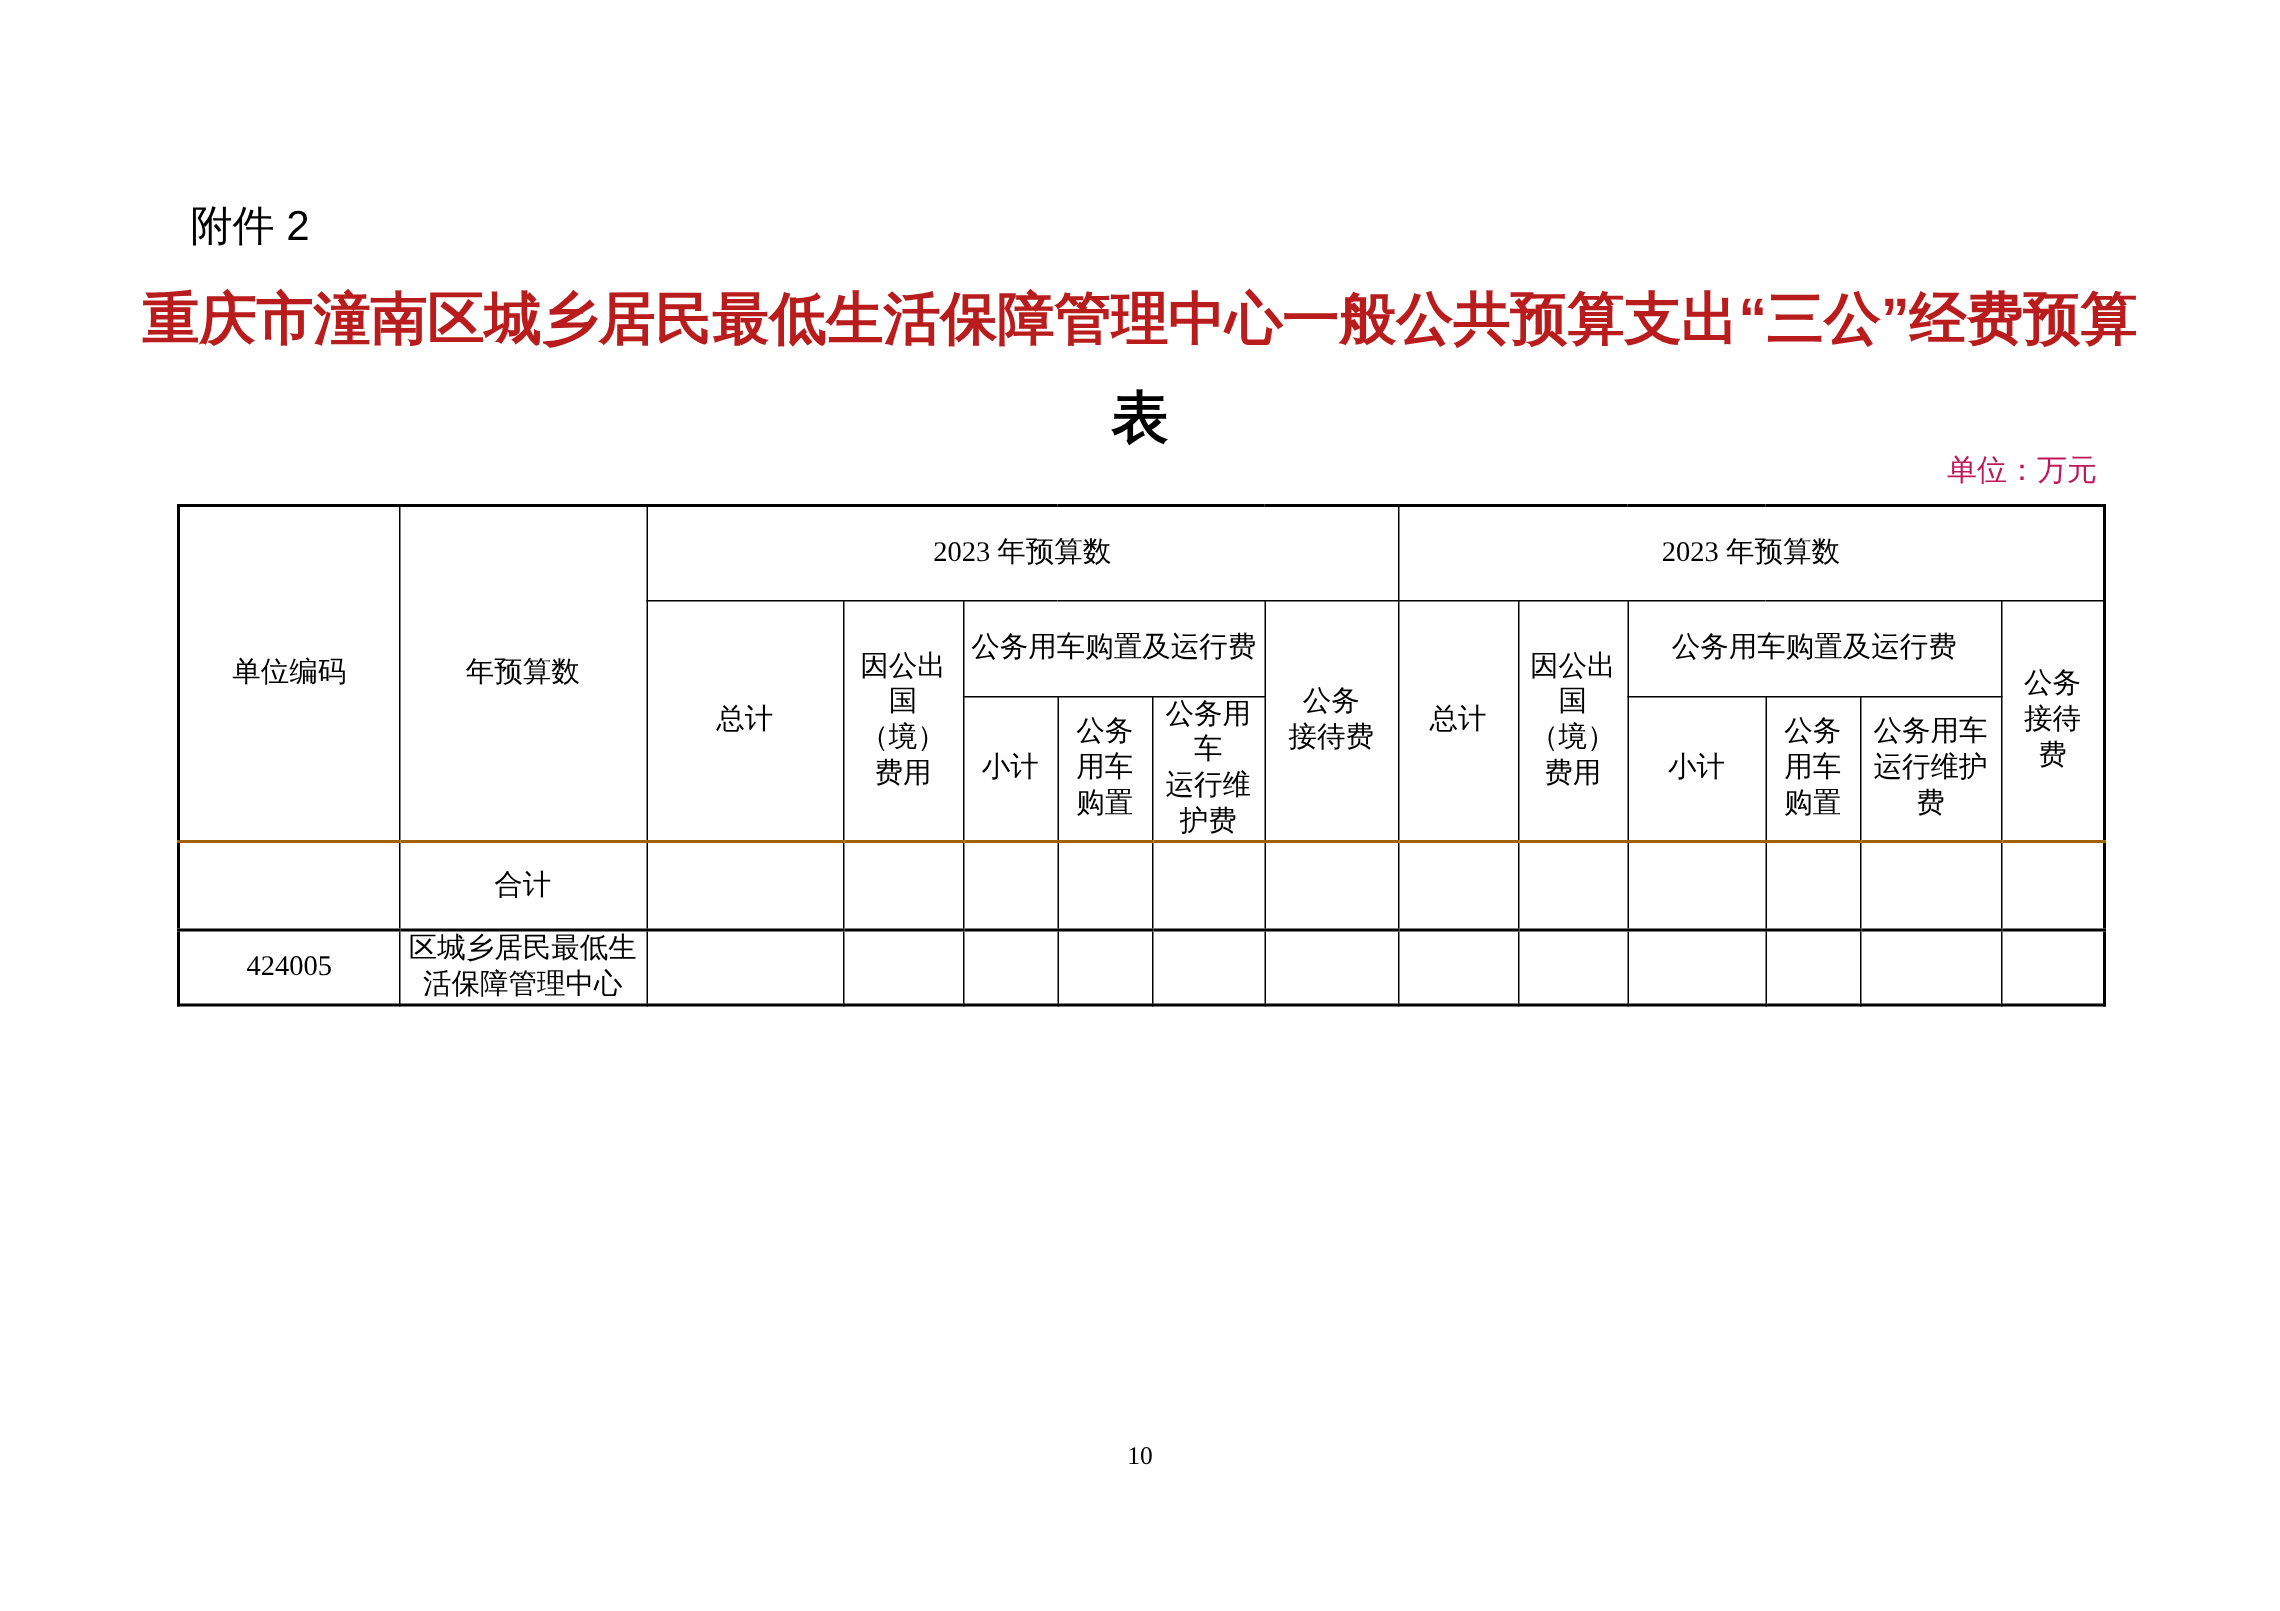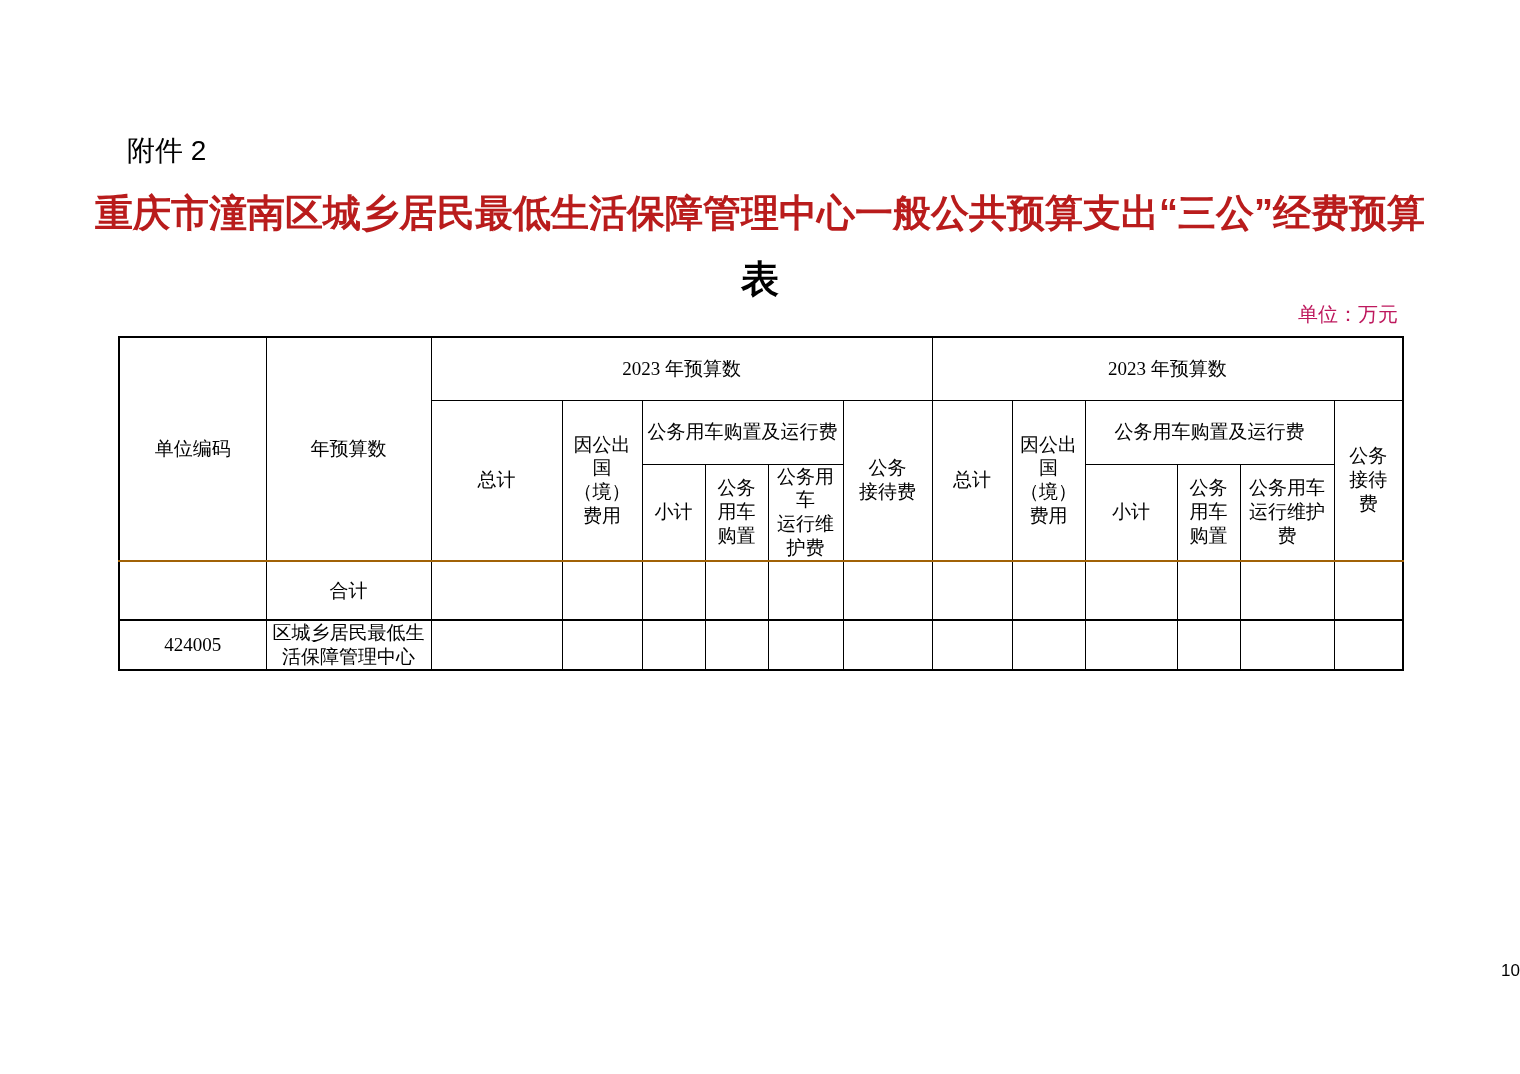--- a/index.html
+++ b/index.html
@@ -54,22 +54,22 @@
   tr.hrow-1 { height: 63px; }
   tr.hrow-2 { height: 64px; }
   tr.hrow-3 { height: 95px; }
   tr.row-total { height: 59px; }
   tr.row-unit { height: 48px; }
   
   tbody tr.row-total td { border-top: 2px solid #a16207; }
   tbody tr.row-unit td { border-top: 2px solid #000; }
   .page-number {
     position: absolute; top: 961px; left: 0; width: 100%;
-    text-align: right;
-    font-family: Liberation Sans, sans-serif;
+    text-align: center;
+    font-family: Liberation Serif, serif;
     font-size: 17px; color: #000;
   }
 </style>
 </head>
 <body>
 
 <div>
 
   <div class="attachment-label">附件 2</div>
 

